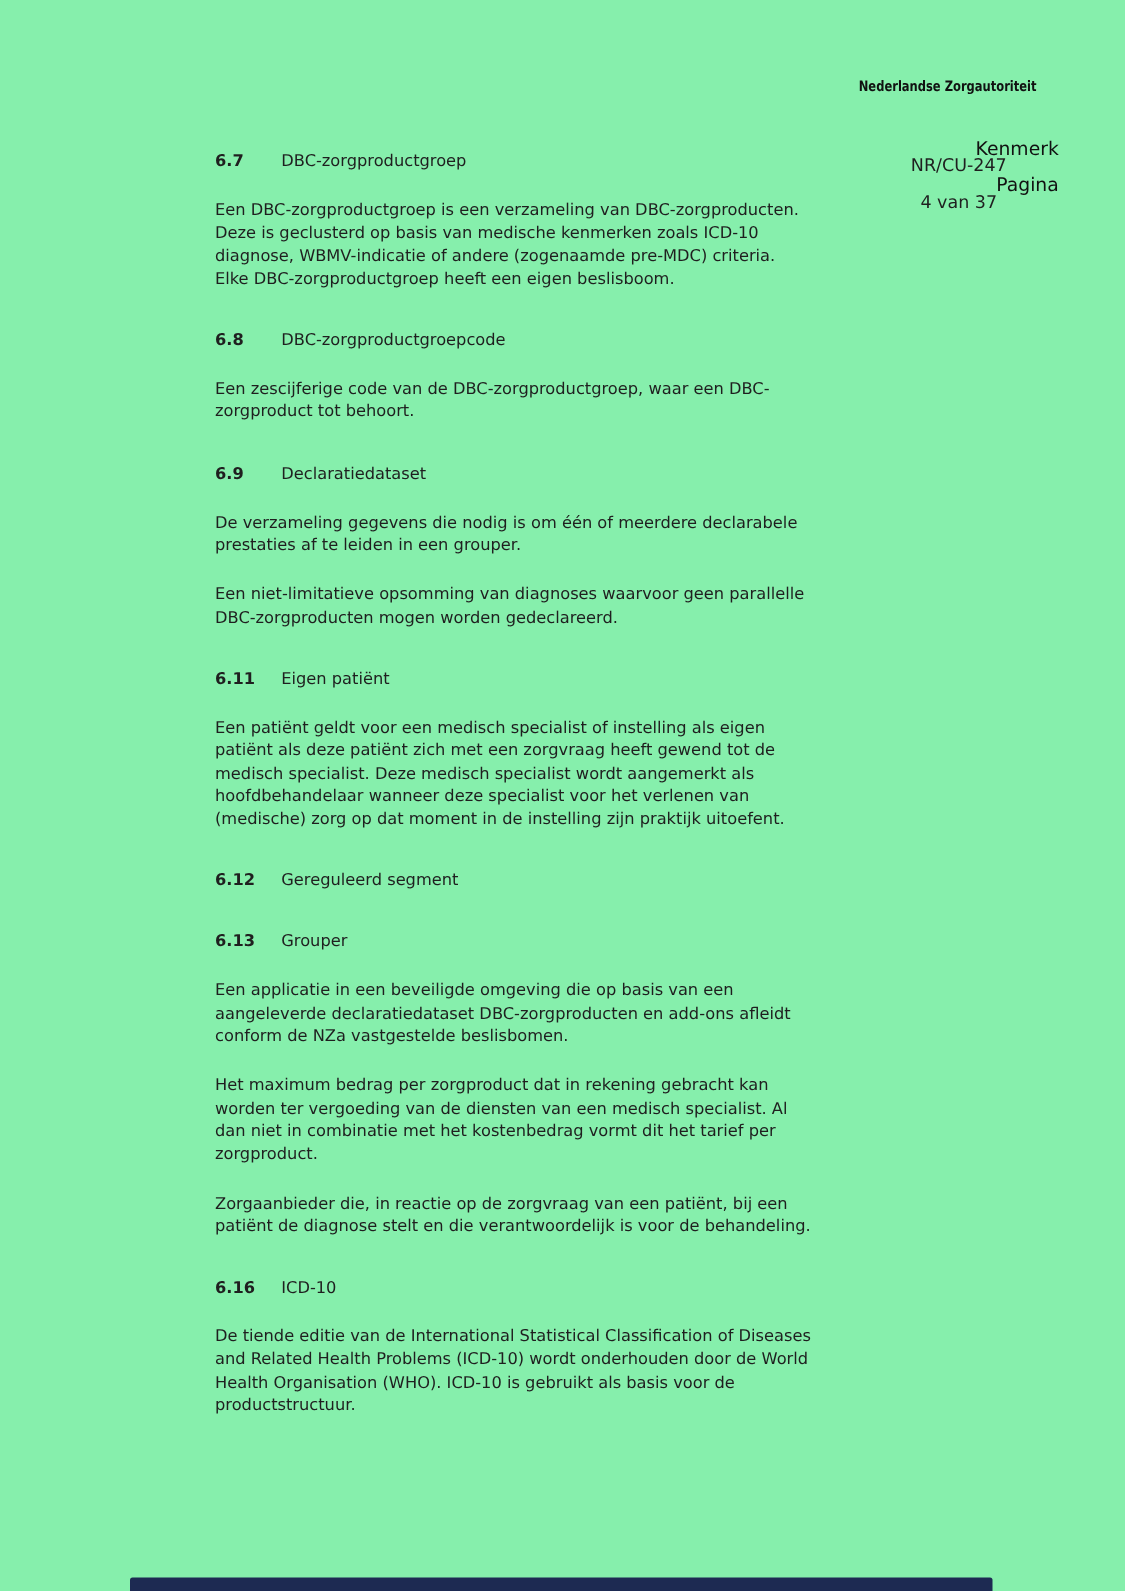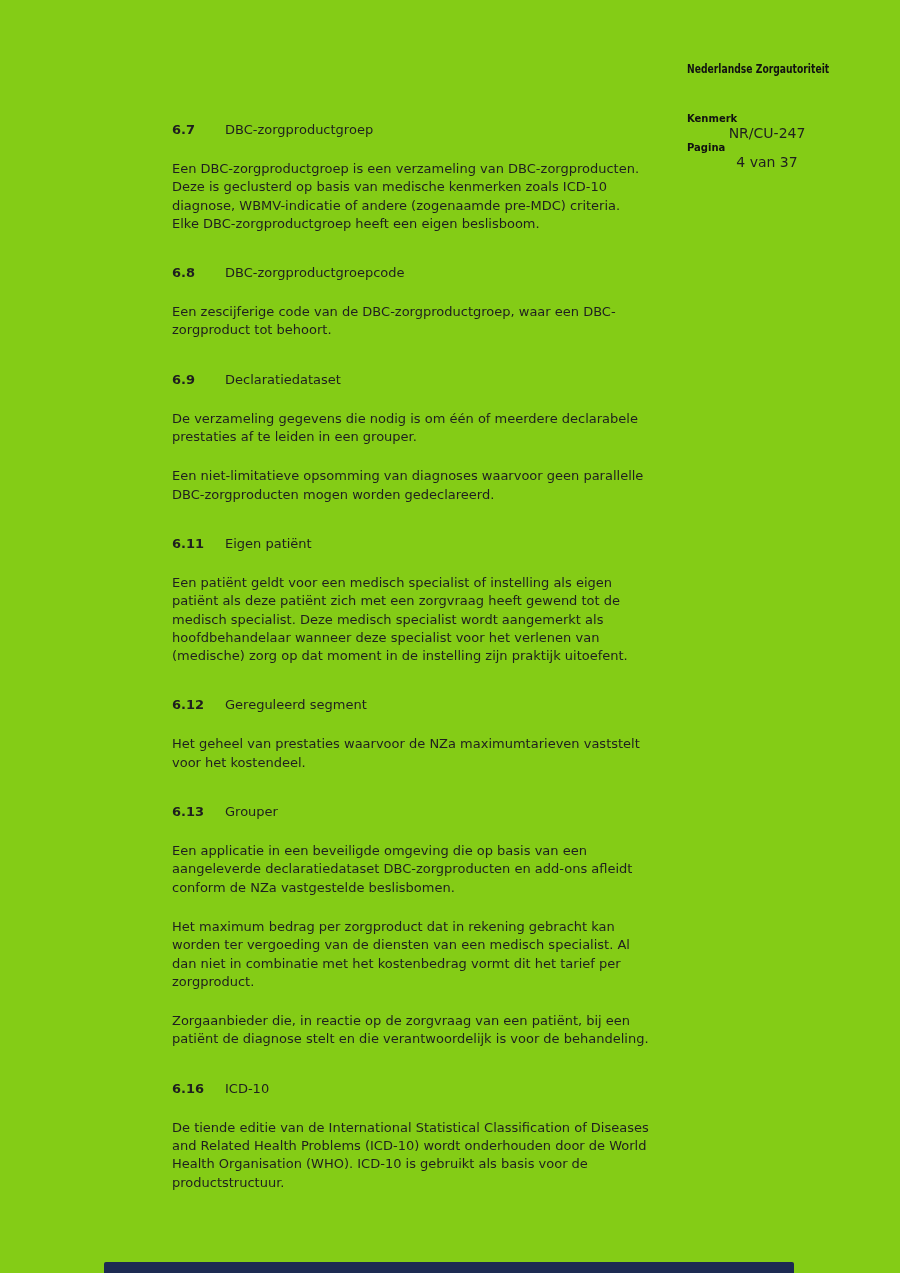--- a/index.html
+++ b/index.html
@@ -1,20 +1,20 @@
 <!DOCTYPE html>
 <html><head>
 <meta charset="utf-8">
 <style>
   html, body { margin: 0; padding: 0; background: #ffffff; }
   .page {
     position: relative;
     width: 900px;
     height: 1273px;
-    background: #84cc16;
+    background: #86efac;
     overflow: hidden;
     font-family: "DejaVu Sans", sans-serif;
     color: #1f1f1f;
   }
   .brand {
     position: absolute;
     left: 687px;
     top: 62px;
     font-size: 11.5px;
     font-weight: bold;
@@ -24,24 +24,25 @@
     color: #111111;
   }
   .sidebar {
     position: absolute;
     left: 687px;
     top: 113px;
     width: 160px;
   }
   .side-block + .side-block { margin-top: 2px; }
   .side-label {
-    font-size: 10px;
-    font-weight: bold;
+    font-size: 15px;
+    font-weight: normal;
     line-height: 12px;
     color: #111111;
+    text-align: right;
   }
   .side-value {
     font-size: 14px;
     line-height: 14px;
     margin-top: 1px;
     text-align: center;
   }
   .content {
     position: absolute;
     left: 172px;
@@ -135,22 +136,20 @@
 patiënt als deze patiënt zich met een zorgvraag heeft gewend tot de
 medisch specialist. Deze medisch specialist wordt aangemerkt als
 hoofdbehandelaar wanneer deze specialist voor het verlenen van
 (medische) zorg op dat moment in de instelling zijn praktijk uitoefent.</p>
     </div>
 
     <div class="sec">
       <div class="sec-heading">
         <span class="sec-num">6.12</span><span class="sec-title">Gereguleerd segment</span>
       </div>
-      <p class="sec-body">Het geheel van prestaties waarvoor de NZa maximumtarieven vaststelt
-voor het kostendeel.</p>
     </div>
 
     <div class="sec">
       <div class="sec-heading">
         <span class="sec-num">6.13</span><span class="sec-title">Grouper</span>
       </div>
       <p class="sec-body">Een applicatie in een beveiligde omgeving die op basis van een
 aangeleverde declaratiedataset DBC-zorgproducten en add-ons afleidt
 conform de NZa vastgestelde beslisbomen.</p>
     </div>

